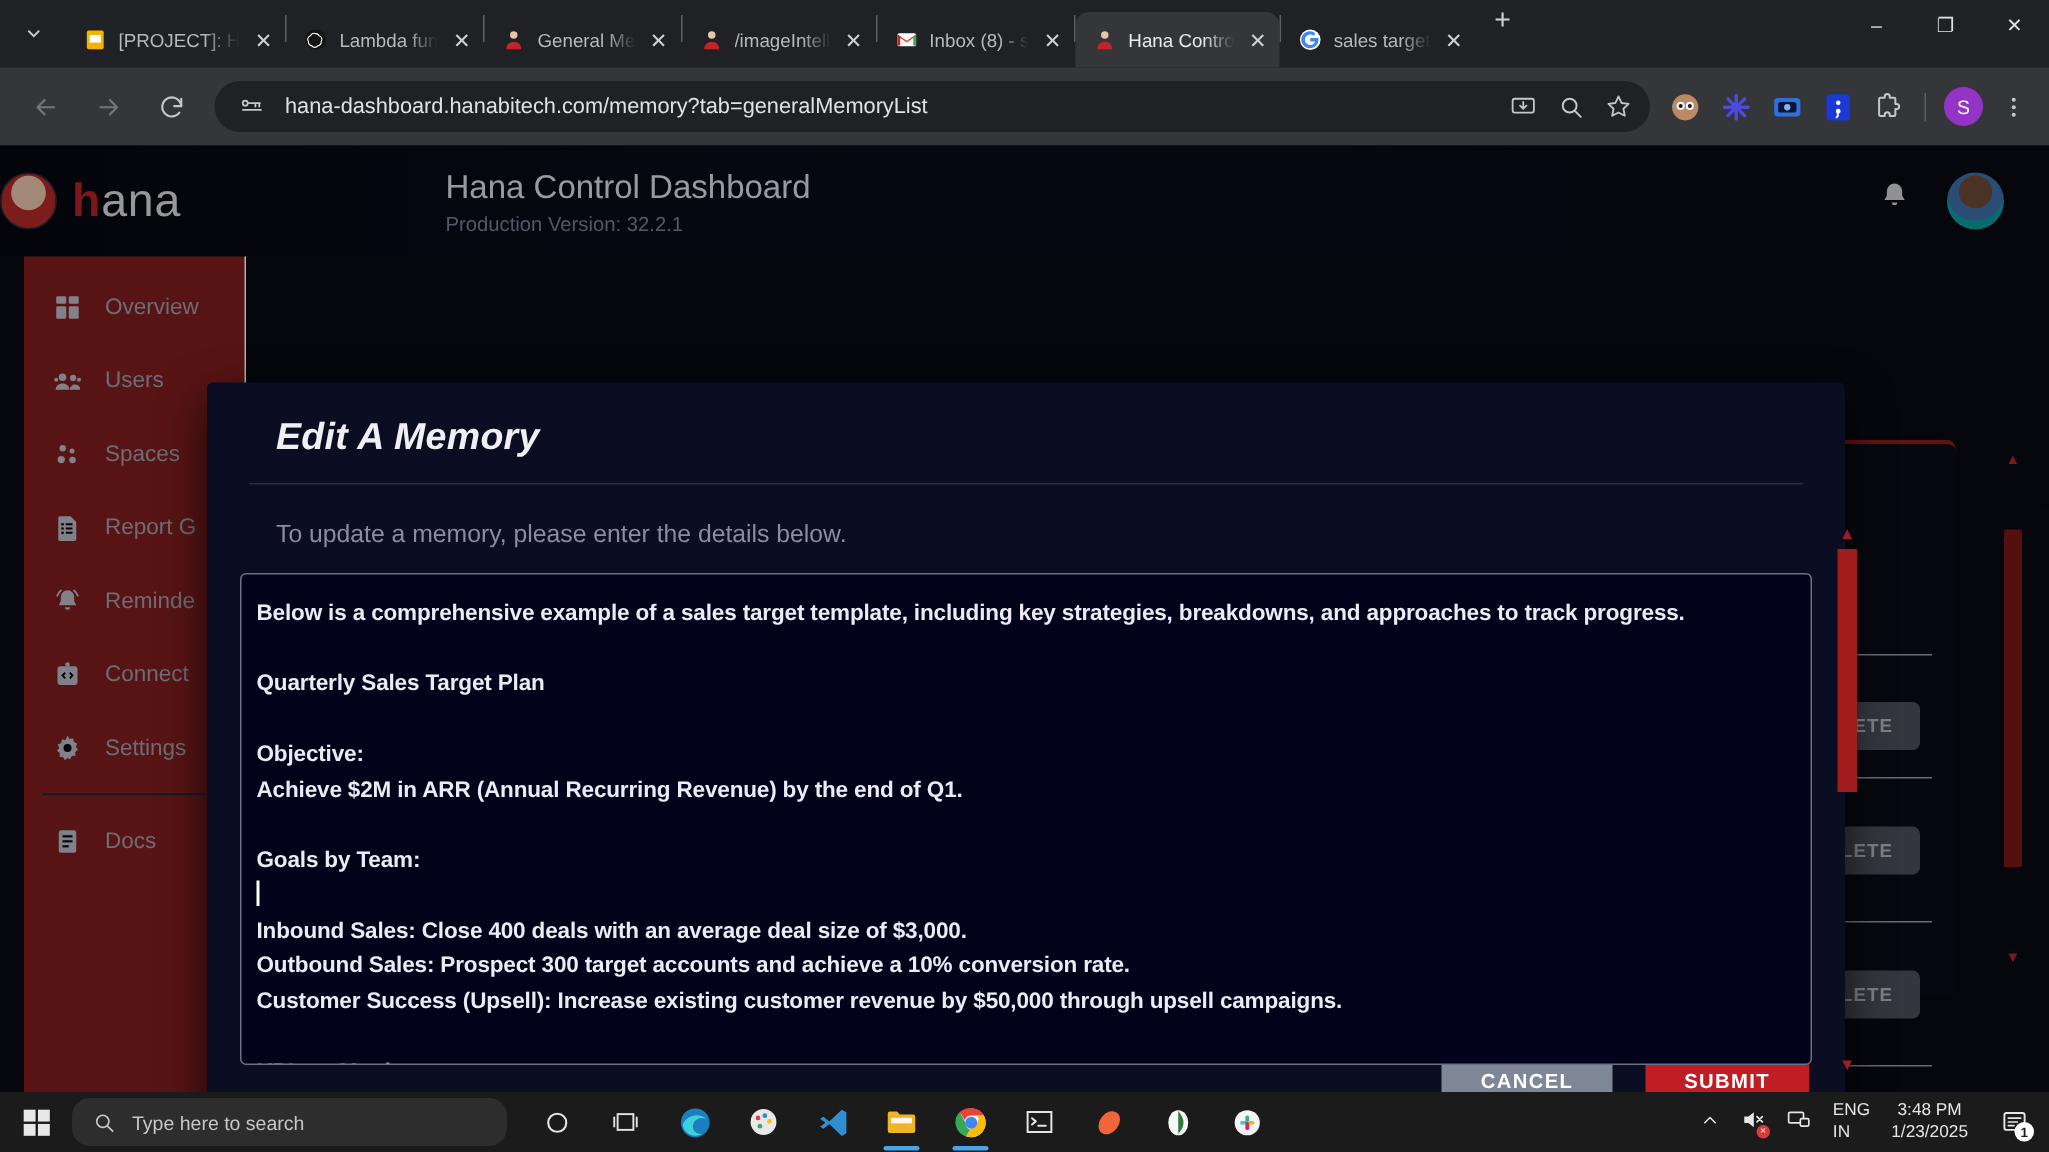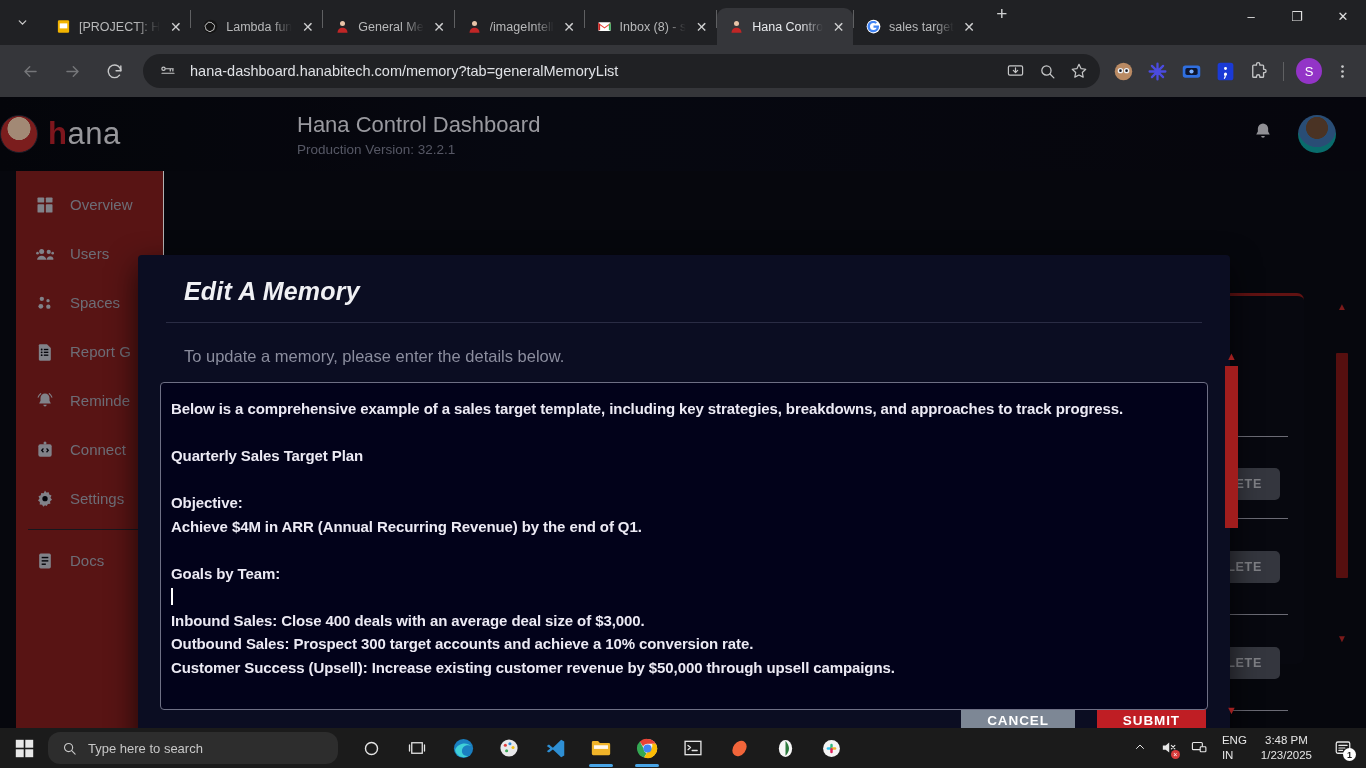--- a/index.html
+++ b/index.html
@@ -568,21 +568,21 @@
       </div>
     </div>
 
     <div class="ta-wrap">
       <div class="textarea" id="textarea-host">
           <div class="ta-line">Below is a comprehensive example of a sales target template, including key strategies, breakdowns, and approaches to track progress.</div>
           <div class="ta-line">&nbsp;</div>
           <div class="ta-line">Quarterly Sales Target Plan</div>
           <div class="ta-line">&nbsp;</div>
           <div class="ta-line">Objective:</div>
-          <div class="ta-line">Achieve $4M in ARR (Annual Recurring Revenue) by the end of Q1.</div>
+          <div class="ta-line">Achieve $2M in ARR (Annual Recurring Revenue) by the end of Q1.</div>
           <div class="ta-line">&nbsp;</div>
           <div class="ta-line">Goals by Team:</div>
           <div class="ta-line"><span class="caret"></span></div>
           <div class="ta-line">Inbound Sales: Close 400 deals with an average deal size of $3,000.</div>
           <div class="ta-line">Outbound Sales: Prospect 300 target accounts and achieve a 10% conversion rate.</div>
           <div class="ta-line">Customer Success (Upsell): Increase existing customer revenue by $50,000 through upsell campaigns.</div>
           <div class="ta-line">&nbsp;</div>
           <div class="ta-line">KPIs to Monitor:</div>
         </div>
       <div class="ta-scroll">

